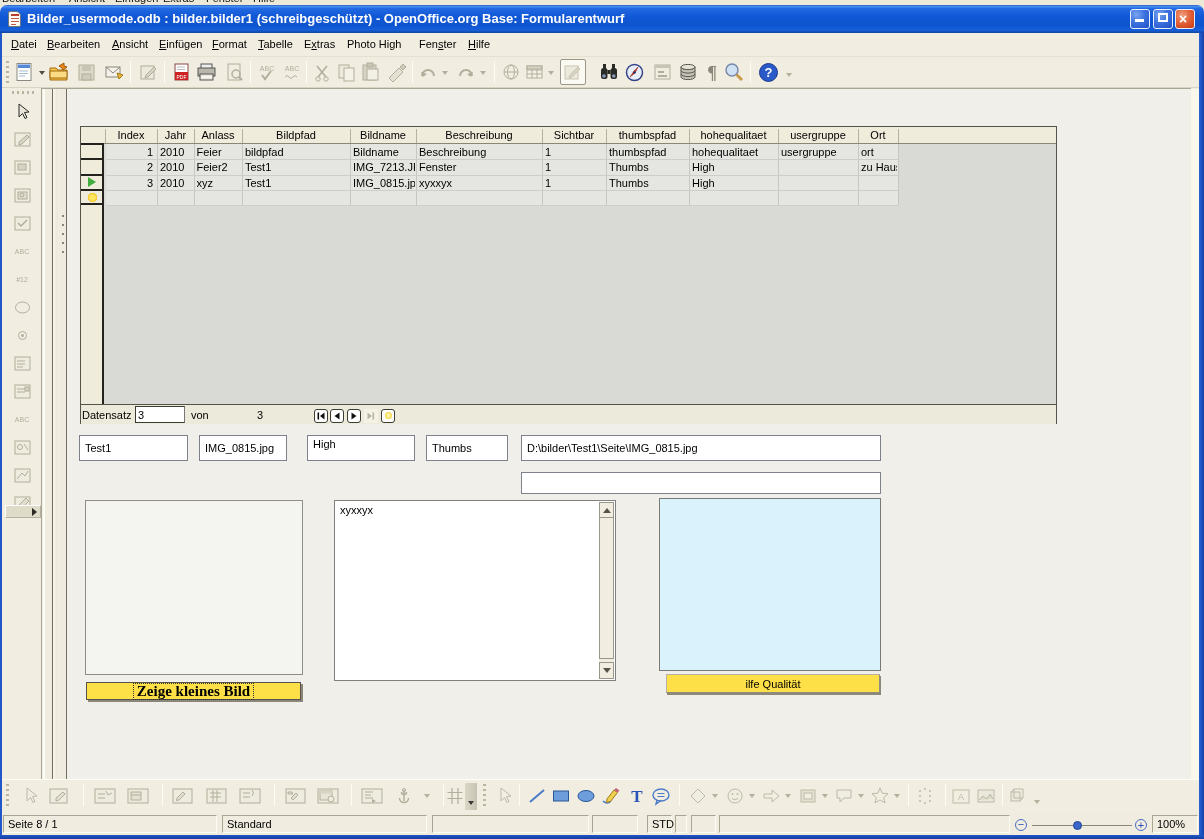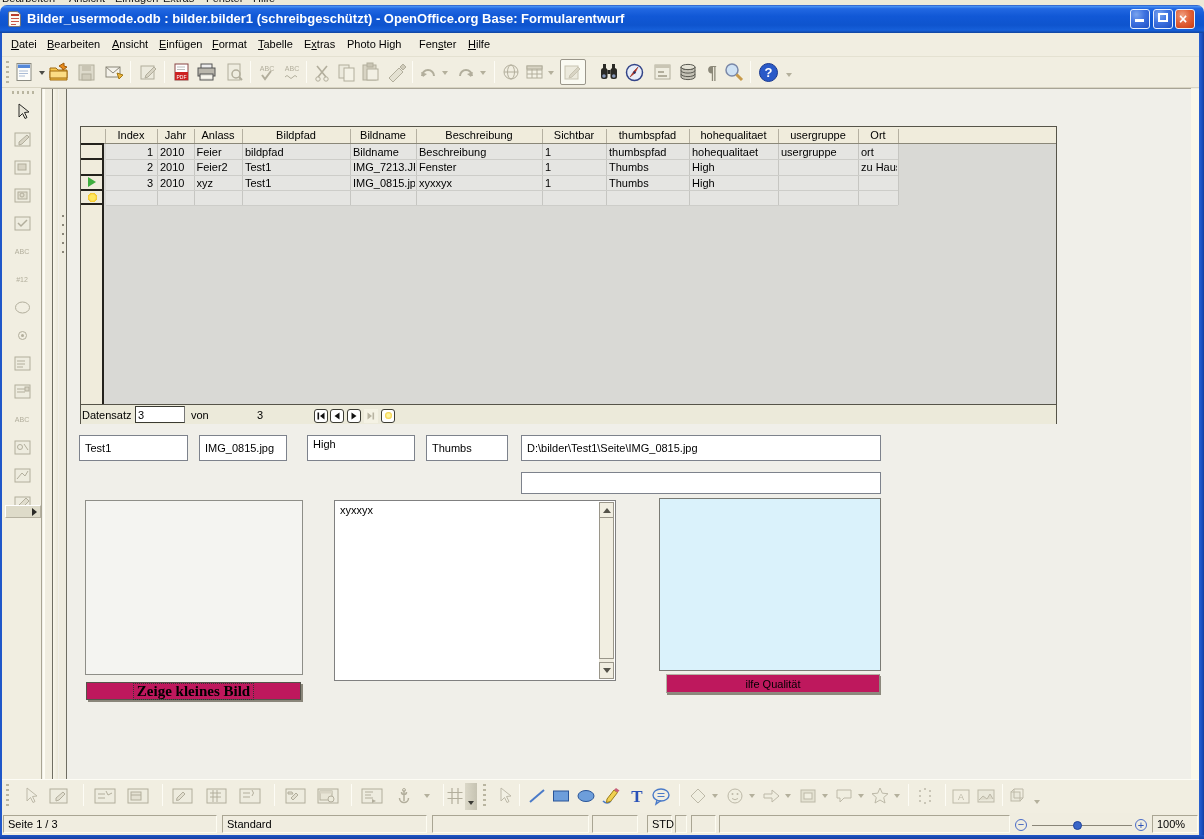--- a/index.html
+++ b/index.html
@@ -31,21 +31,21 @@
 #grid{left:80px;top:126px;width:977px;height:298px;background:#d9d9d5;border:1px solid #565449}
 #ghead{left:0;top:0;width:975px;height:17px;background:#f0ecdc;border-bottom:1px solid #8a8778}
 #ghead div{position:absolute;top:2px;text-align:center}
 .hsep{position:absolute;top:1px;width:1px;height:14px;background:#b5b0a1}
 #rowstrip{left:0;top:17px;width:23px;height:261px;background:#f0ecdc;border-right:2px solid #24221c}
 .gcell{position:absolute;top:1px;white-space:nowrap;overflow:hidden}
 #gnav{left:0;top:277px;width:975px;height:20px;background:#eceada;border-top:1px solid #565449}
 .navbtn{top:3.5px;width:14px;height:14px;background:#fff;border:1px solid #3c3c34;border-radius:3px}
 
 .tf{background:#fff;border:1px solid #7d828c;height:26px;line-height:24px;padding-left:5px}
-.btn3d{background:#be185d;border:1px solid #8f8b80;border-top-color:#b5b1a4;border-left-color:#b5b1a4;box-shadow:1px 1px 0 #8c887c;text-align:center}
+.btn3d{background:#fde047;border:1px solid #8f8b80;border-top-color:#b5b1a4;border-left-color:#b5b1a4;box-shadow:1px 1px 0 #8c887c;text-align:center}
 
 #btoolbar{left:2px;top:779px;width:1197px;height:34px;background:#f1eee1;border-top:1px solid #fdfcf5}
 #statusbar{left:2px;top:813px;width:1197px;height:22px;background:#f0ede0;padding-top:2px}
 .scell{position:absolute;top:2px;height:18px;border:1px solid #a9a593;border-bottom-color:#fdfcf2;border-right-color:#fdfcf2;padding:2px 0 0 4px}
 
 #bleft{left:0;top:33px;width:2px;height:806px;background:#2057c9}
 #bright{left:1199px;top:33px;width:5px;height:806px;background:linear-gradient(90deg,#2962d2,#1b4fc0 60%,#123f9e)}
 #bbot{left:0;top:835px;width:1204px;height:4px;background:linear-gradient(180deg,#2156c8,#12409f)}
 svg{position:absolute;overflow:visible}
 </style></head>
@@ -614,21 +614,21 @@
     </svg>
     <div class="abs" style="left:1002px;top:784px;width:1px;height:22px;background:#cdc9b5;border-right:1px solid #fdfcf5"></div>
     <svg class="abs" style="left:1008px;top:786px" width="20" height="20" viewBox="0 0 20 20">
       <rect x="3" y="6" width="9" height="9" fill="#eae8da" stroke="#bdb9a8"></rect>
       <path d="M3 6 l3 -3 9 0 0 9 -3 3 M6 3 l0 9 9 0" fill="none" stroke="#bdb9a8"></path>
     </svg>
     <div class="abs" style="left:1034px;top:800px;width:0;height:0;border-left:3px solid transparent;border-right:3px solid transparent;border-top:4px solid #b4b09c"></div>
   </div>
 
 <div class="abs" id="statusbar">
- <div class="scell" style="left:1px;width:214px">Seite 1 / 3</div>
+ <div class="scell" style="left:1px;width:214px">Seite 8 / 1</div>
  <div class="scell" style="left:220px;width:205px">Standard</div>
  <div class="scell" style="left:430px;width:157px"></div>
  <div class="scell" style="left:590px;width:46px"></div>
  <div class="scell" style="left:645px;width:25px">STD</div>
  <div class="scell" style="left:673px;width:12px"></div>
  <div class="scell" style="left:689px;width:25px"></div>
  <div class="scell" style="left:717px;width:291px"></div>
  <div class="abs" style="left:1013px;top:6px;width:12px;height:12px;border:1px solid #4b6cc8;border-radius:50%;color:#2a50b8;font-size:11px;line-height:9px;text-align:center">−</div>
  <div class="abs" style="left:1030px;top:12px;width:100px;height:1px;background:#8a8678"></div>
  <div class="abs" style="left:1071px;top:8px;width:9px;height:9px;background:#3a66c8;border-radius:50%;border:1px solid #20429a"></div>

